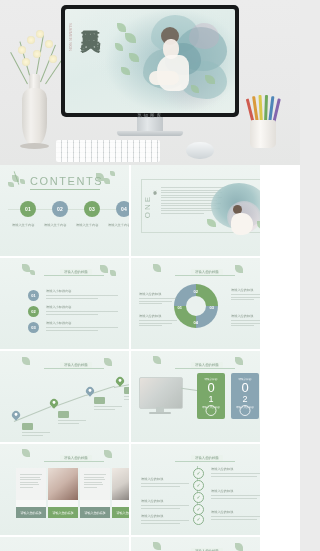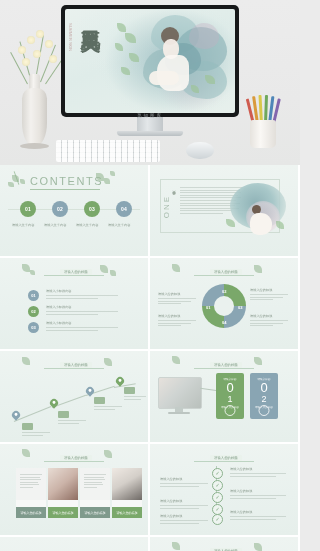--- a/index.html
+++ b/index.html
@@ -55,21 +55,21 @@
   .stem{position:absolute;background:#8fae84;opacity:.9;transform-origin:bottom center;}
   .blossom{position:absolute;width:8px;height:8px;border-radius:50%;
     background:radial-gradient(circle at 50% 50%,#fdf6d8 0%,#f3ecc8 55%,#ddd6ae 100%);}
   
   .cup{position:absolute;left:250px;top:120px;width:26px;height:28px;border-radius:3px 3px 5px 5px;
     background:linear-gradient(90deg,#e6e3de,#faf8f5 40%,#e2dfda);}
   .pencil{position:absolute;width:3px;border-radius:1px;transform-origin:bottom center;}
 
   
   .grid{position:relative;width:300px;background:#ffffff;}
-  .row{display:flex;width:300px;}
+  .row{display:flex;width:260px;}
   .slide{position:relative;width:148px;height:91px;margin:0 0 2px 0;overflow:hidden;
     background:linear-gradient(180deg,#eef4f1 0%,#e9f1ee 55%,#e6efeb 100%);}
   .slide.left{margin-right:2px;}
 
   
   .orn{position:absolute;left:26px;top:6px;width:96px;height:16px;}
   .orn .line{position:absolute;left:18px;top:11px;width:60px;height:1px;background:#9fbfa4;opacity:.6;}
   .orn .pill{position:absolute;left:34px;top:5px;padding:1px 4px;background:#eaf2ec;
     font-size:3.4px;color:#7d9a83;border-radius:1px;white-space:nowrap;}
   .twig{position:absolute;background:#8fb38d;opacity:.7;}

